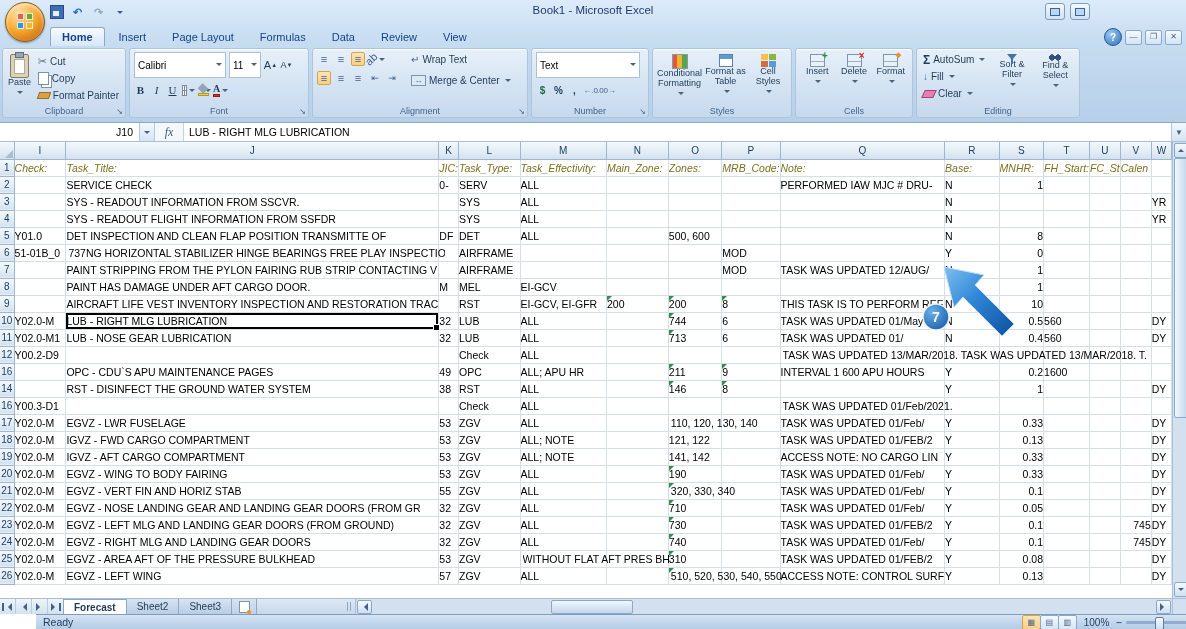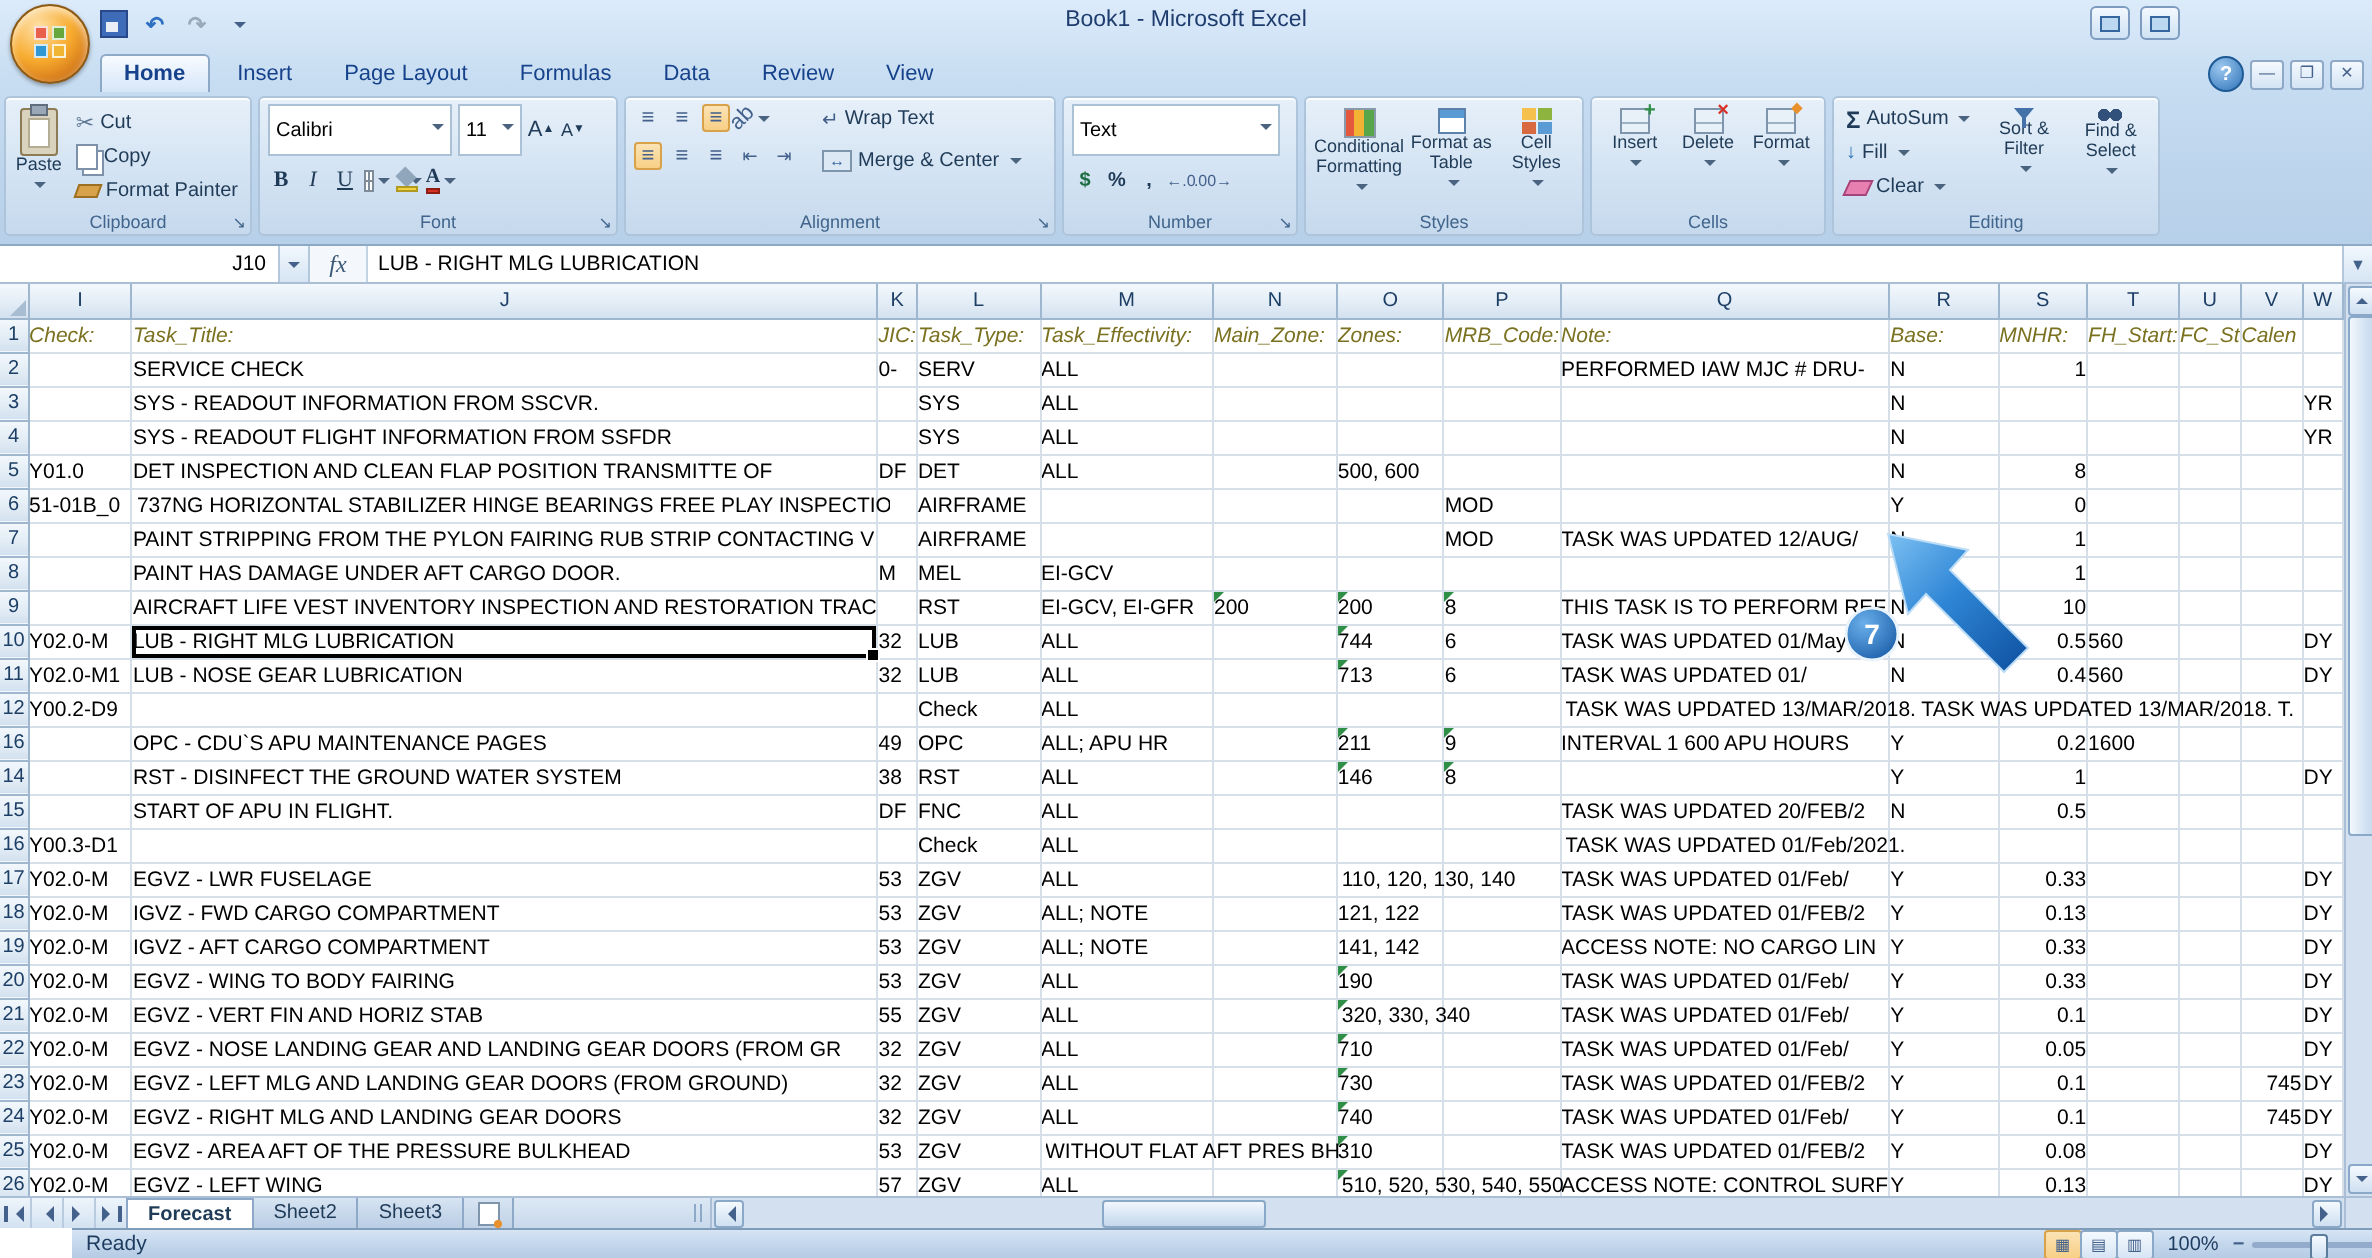--- a/index.html
+++ b/index.html
@@ -762,38 +762,20 @@
             <td class="gc flagged"><i class="flag"></i>8</td>
             <td class="gc"></td>
             <td class="gc">Y</td>
             <td class="gc ra">1</td>
             <td class="gc"></td>
             <td class="gc"></td>
             <td class="gc ra"></td>
             <td class="gc">DY</td>
           </tr>
           <tr>
-            <th class="rowhdr">15</th>
-            <td class="gc"></td>
-            <td class="gc">START OF APU IN FLIGHT.</td>
-            <td class="gc">DF</td>
-            <td class="gc">FNC</td>
-            <td class="gc">ALL</td>
-            <td class="gc"></td>
-            <td class="gc"></td>
-            <td class="gc"></td>
-            <td class="gc">TASK WAS UPDATED 20/FEB/2</td>
-            <td class="gc">N</td>
-            <td class="gc ra">0.5</td>
-            <td class="gc"></td>
-            <td class="gc"></td>
-            <td class="gc ra"></td>
-            <td class="gc"></td>
-          </tr>
-          <tr>
             <th class="rowhdr">16</th>
             <td class="gc">Y00.3-D1</td>
             <td class="gc"></td>
             <td class="gc"></td>
             <td class="gc">Check</td>
             <td class="gc">ALL</td>
             <td class="gc"></td>
             <td class="gc"></td>
             <td class="gc"></td>
             <td class="gc spill">

